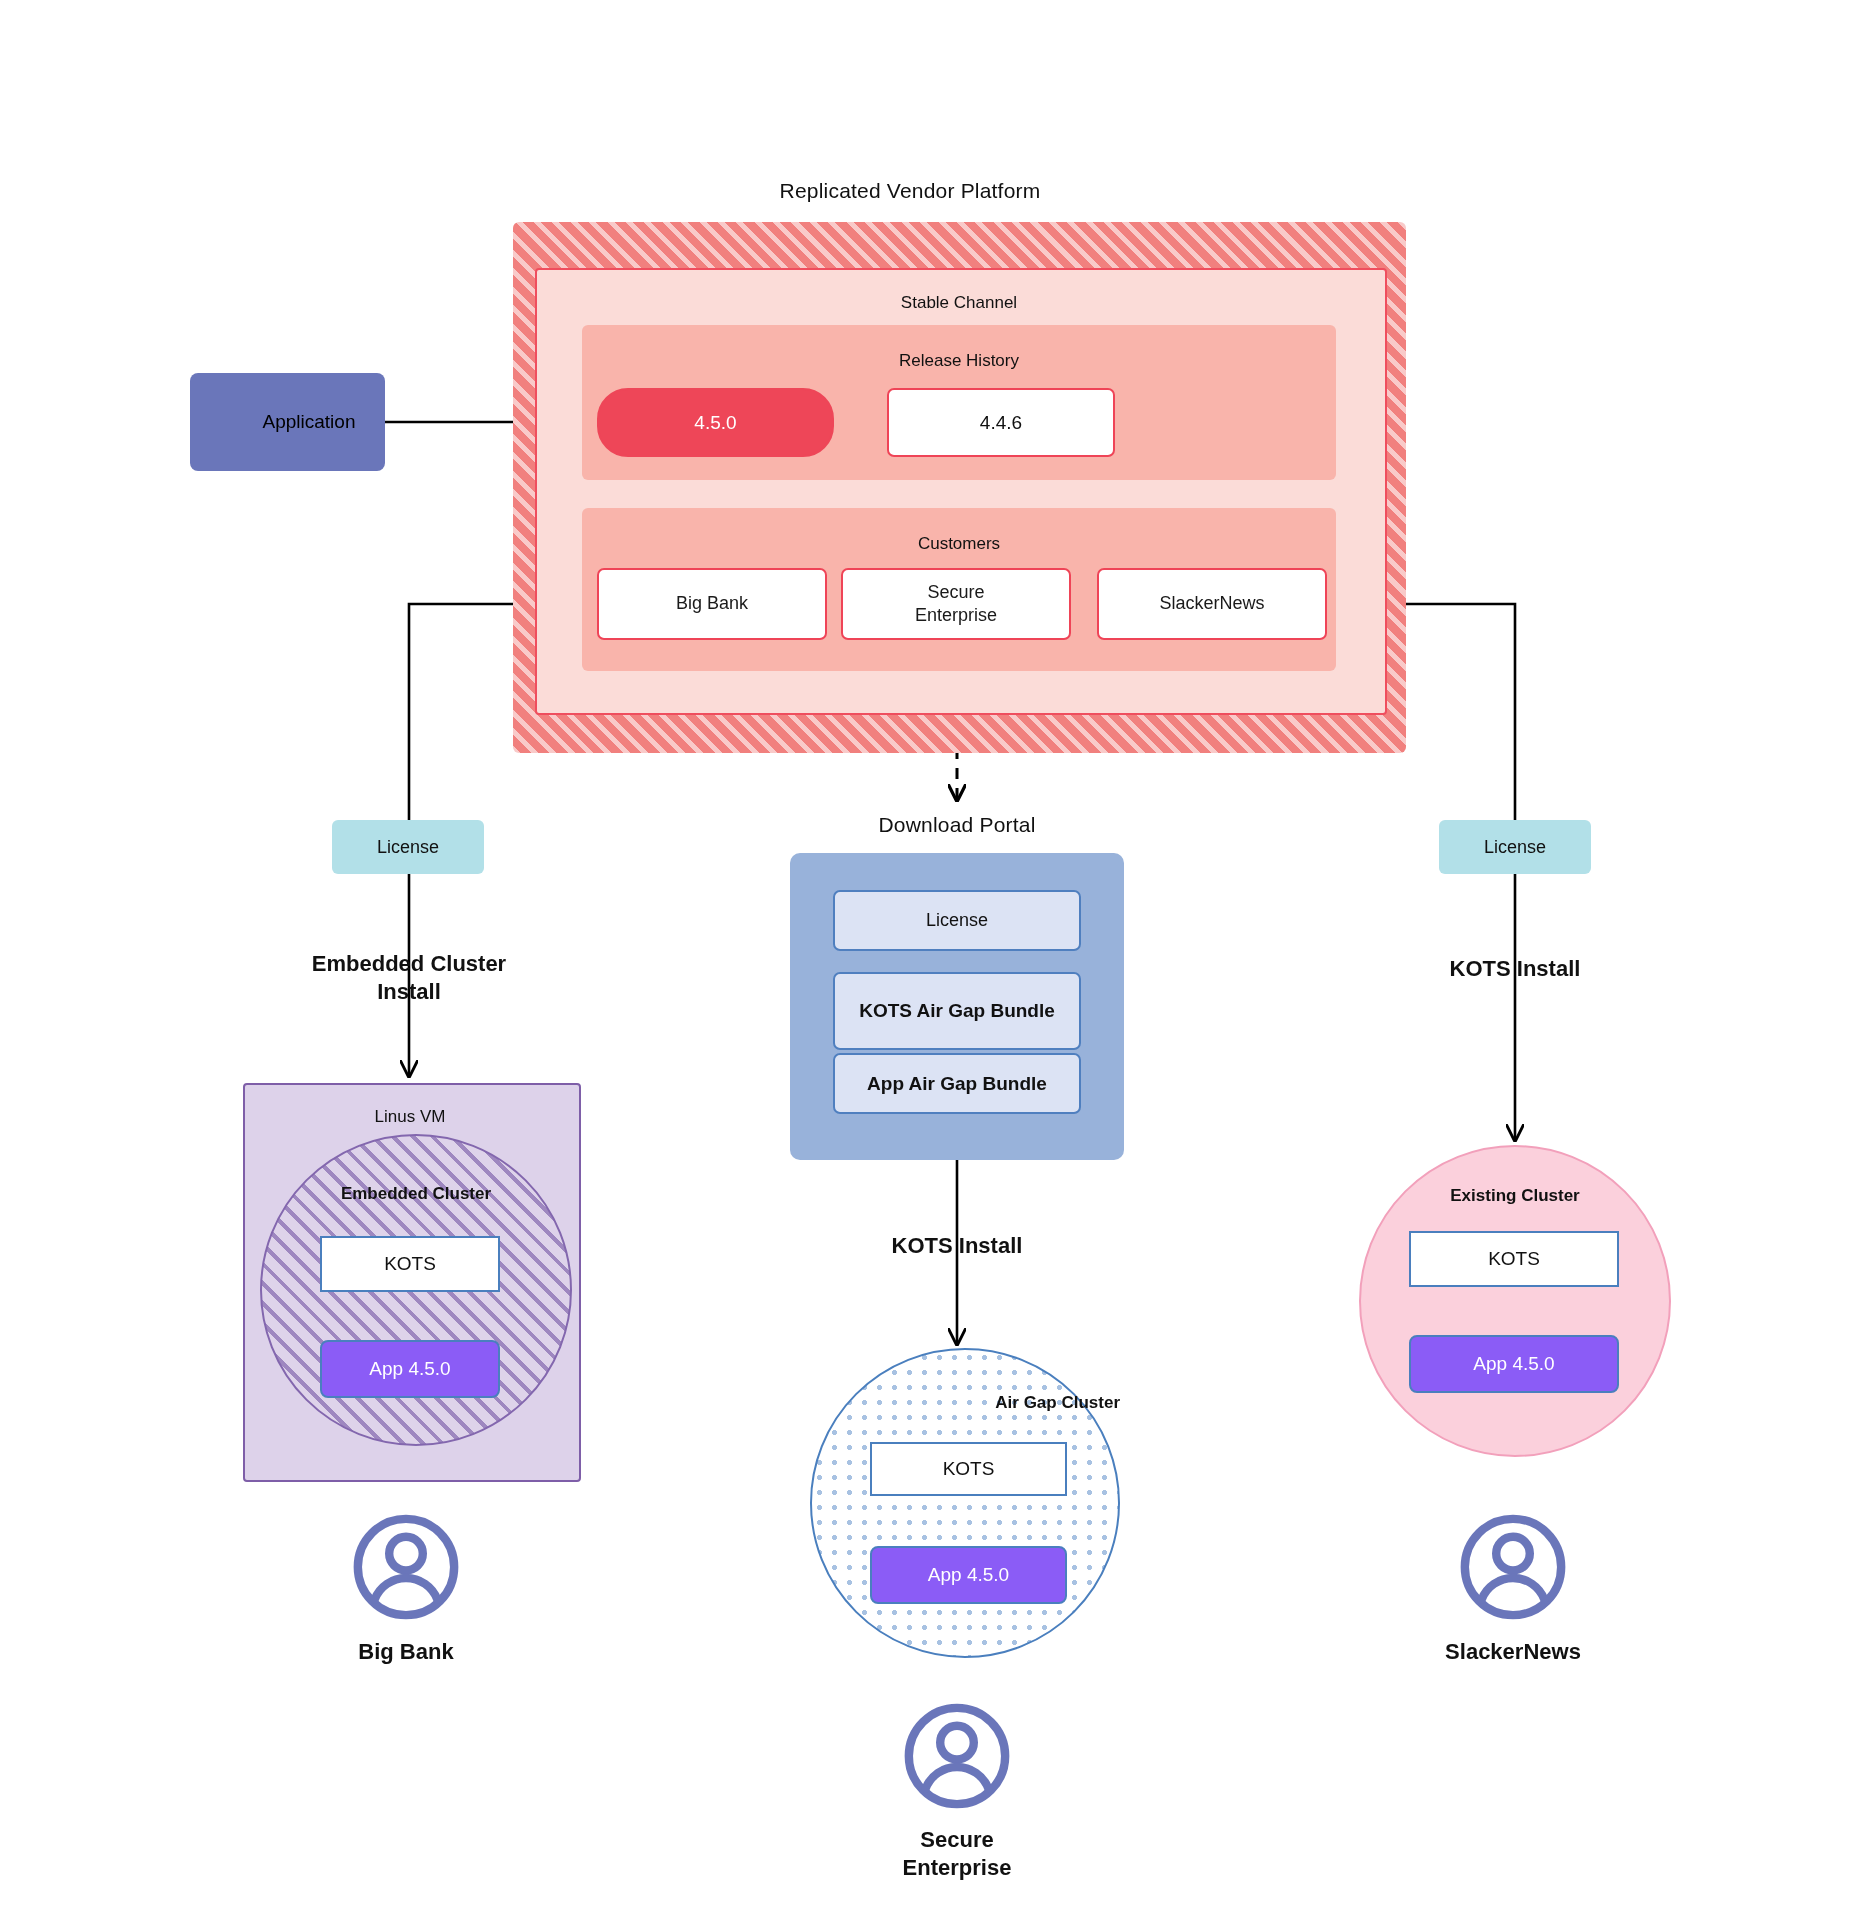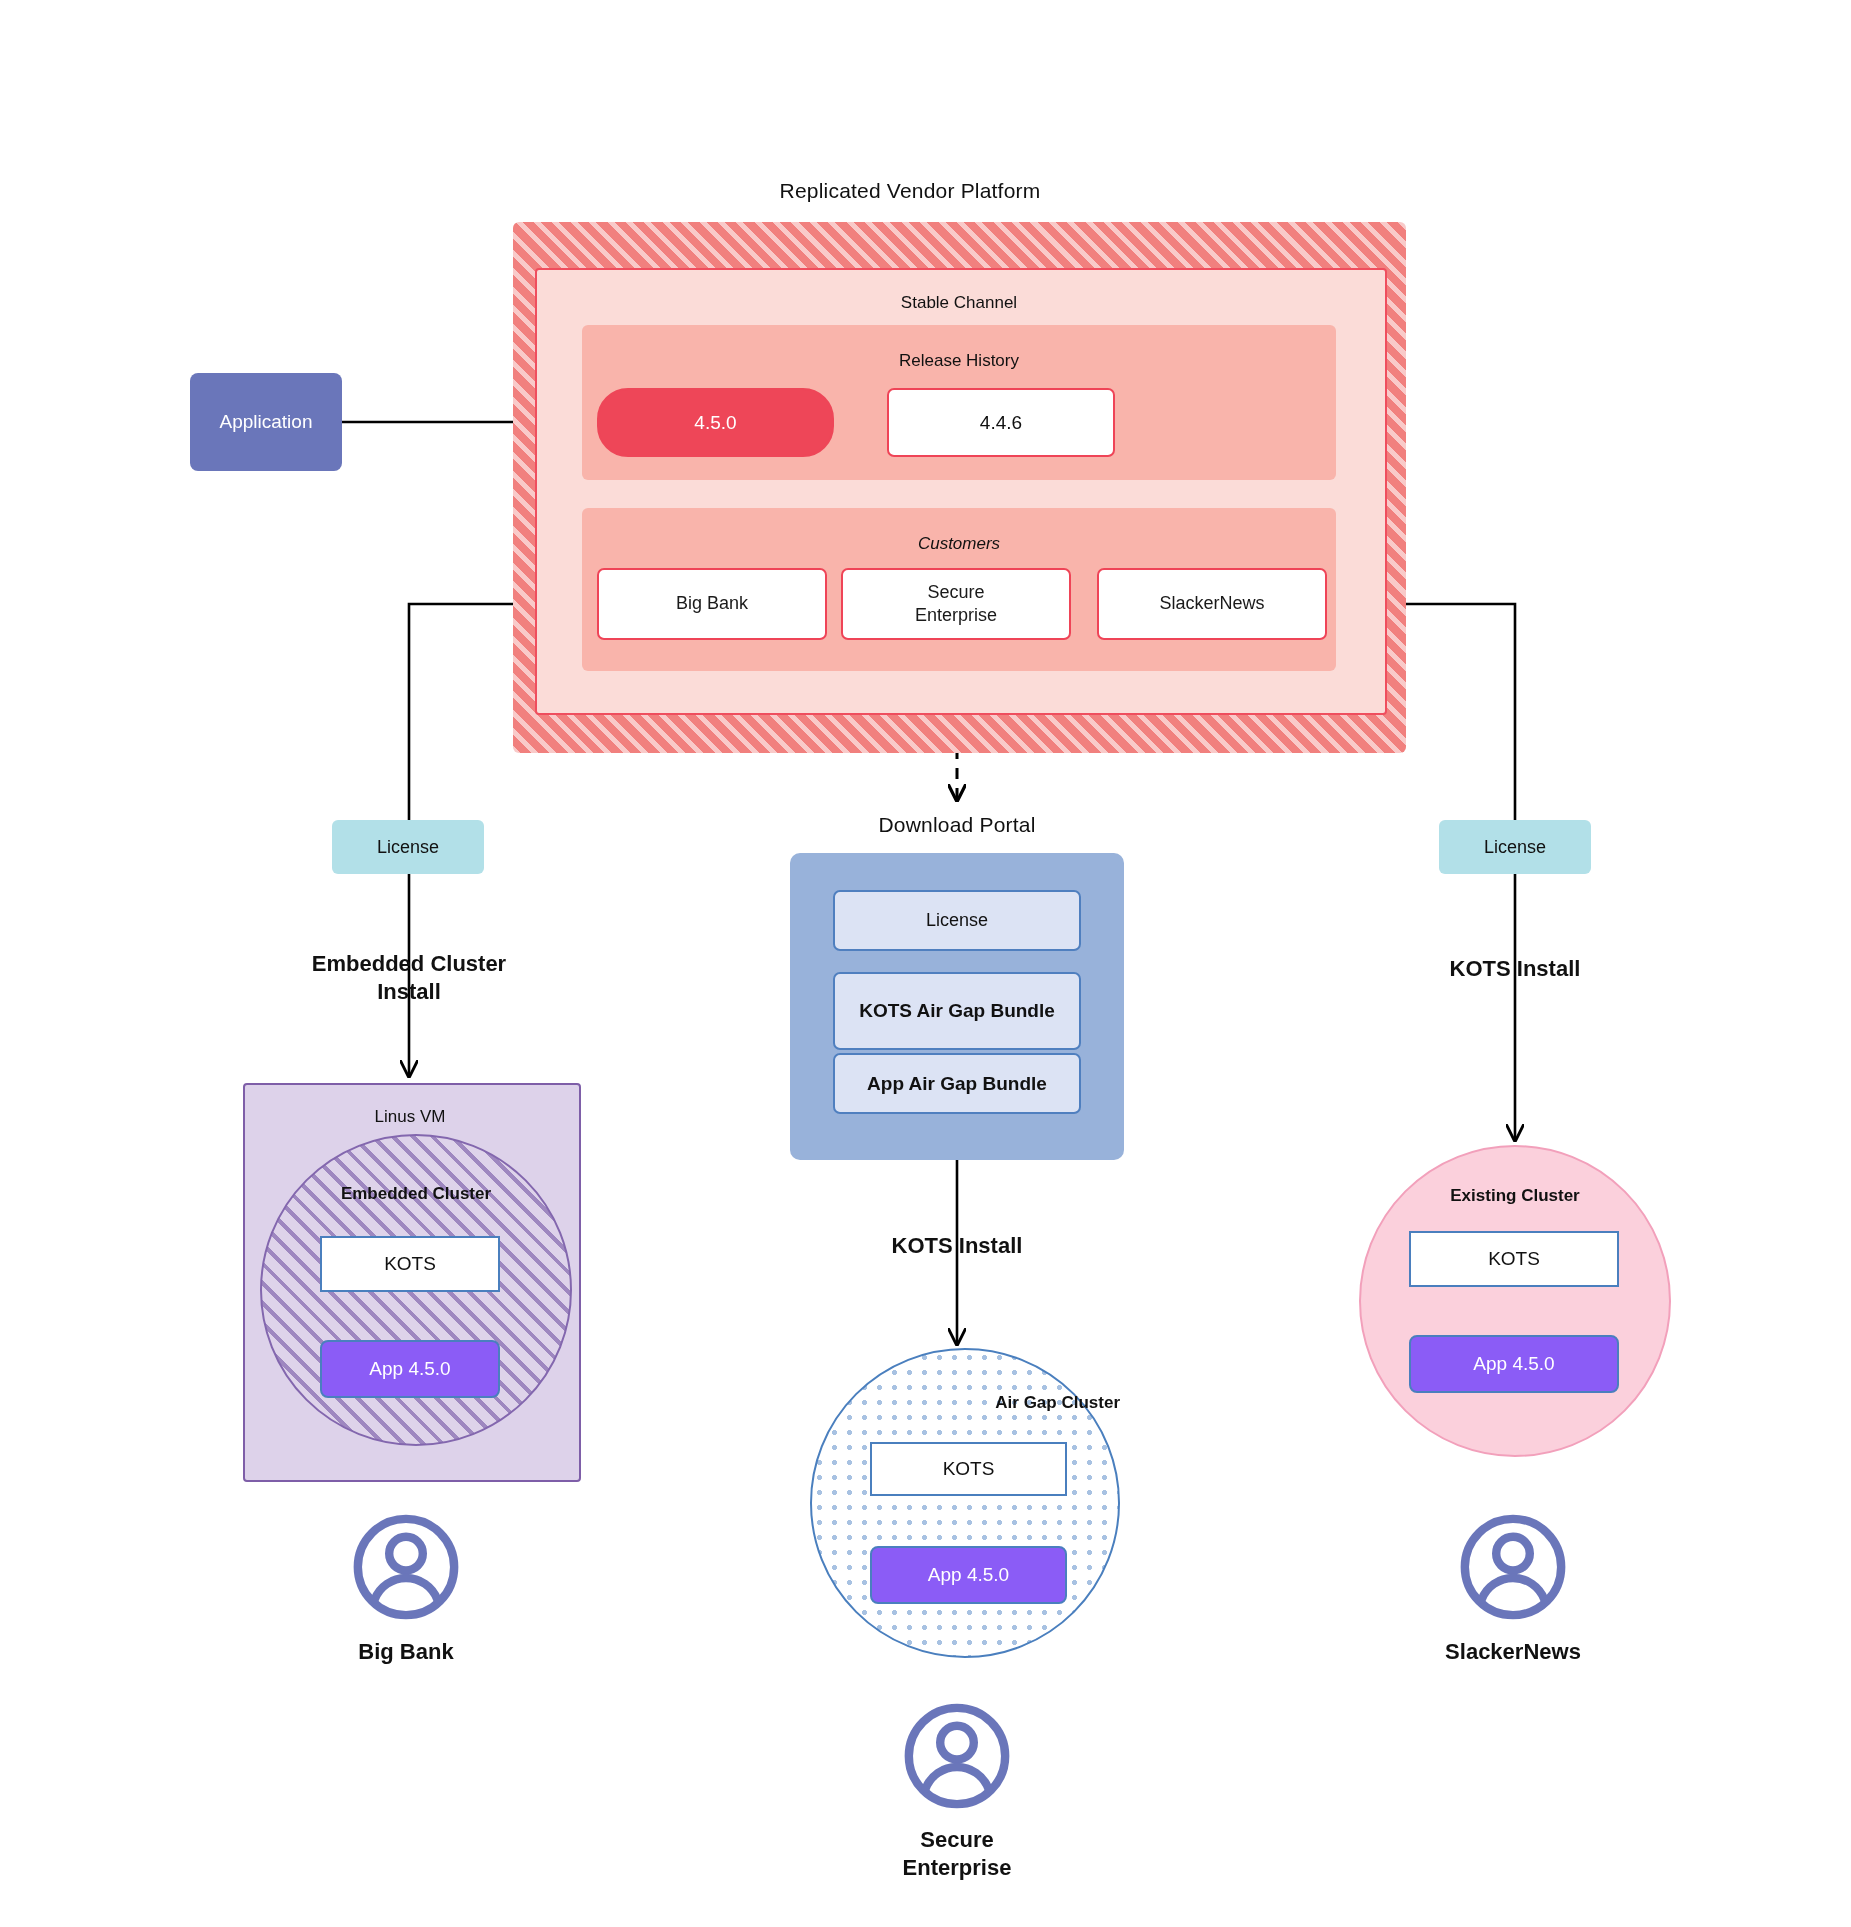--- a/index.html
+++ b/index.html
@@ -100,25 +100,26 @@
     font-size: 18px;
     line-height: 1.3;
     box-sizing: border-box;
   }
 
   
   .app-node {
     position: absolute;
     background: #6a76ba;
     border-radius: 8px;
-    color: #ffffff;
-    display: flex;
-    align-items: center;
-    justify-content: center;
-    font-size: 19px;
+    color: #000000;
+    display: flex;
+    align-items: center;
+    justify-content: center;
+    font-size: 19px;
+    padding-left: 43px;
   }
 
   
   .license-chip {
     position: absolute;
     background: #b2e0e8;
     border-radius: 6px;
     display: flex;
     align-items: center;
     justify-content: center;
@@ -264,21 +265,21 @@
 
   <div class="lbl lbl-section" style="left:535px; top:292px; width:848px;">Stable Channel</div>
 
   <div class="sub-box" style="left:582px; top:325px; width:754px; height:155px;"></div>
   <div class="lbl lbl-section" style="left:582px; top:350px; width:754px;">Release History</div>
 
   <div class="release-box current" style="left:597px; top:388px; width:237px; height:69px;">4.5.0</div>
   <div class="release-box past" style="left:855px; top:388px; width:228px; height:69px;margin-left:32px;">4.4.6</div>
 
   <div class="sub-box" style="left:582px; top:508px; width:754px; height:163px;"></div>
-  <div class="lbl lbl-section" style="left:582px; top:533px; width:754px;font-style:italic;">Customers</div>
+  <div class="lbl lbl-section" style="left:582px; top:533px; width:754px;">Customers</div>
 
   <div class="customer-box" style="left:597px; top:568px; width:230px; height:72px;">
     <span>Big Bank</span>
   </div>
   <div class="customer-box" style="left:841px; top:568px; width:230px; height:72px; white-space:pre-line;">
     <span>Secure
 Enterprise</span>
   </div>
   <div class="customer-box" style="left:1097px; top:568px; width:230px; height:72px;">
     <span>SlackerNews</span>

